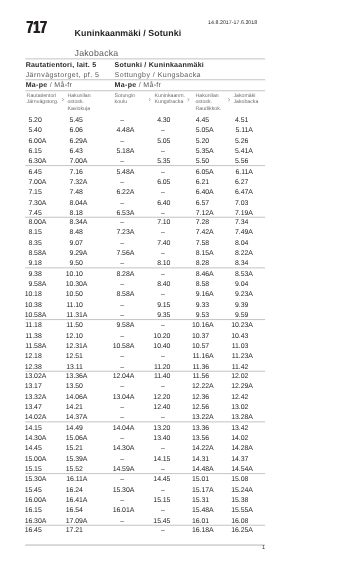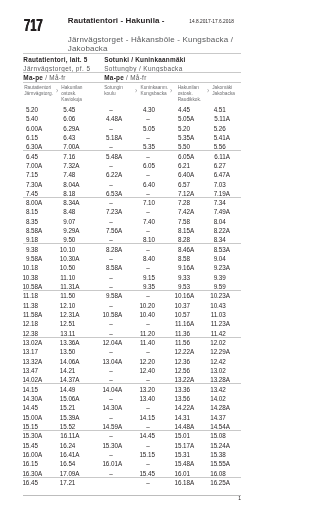--- a/index.html
+++ b/index.html
@@ -44,22 +44,21 @@
   .dash{position:absolute;font-size:6.3px;line-height:6.3px;color:#231f20;
         text-align:center;white-space:nowrap;}
   .pageno{position:absolute;left:232px;top:496px;width:9px;text-align:right;
           font-size:5px;line-height:5px;color:#231f20;}
 </style>
 </head>
 <body>
 
 <div class="page">
   <div class="route-num">717</div>
-  <div class="hdr-title" id="t1">Rautatientori - Hakunila -</div>
-  <div class="hdr-sub" id="s1">Järnvägstorget - Håkansböle - Kungsbacka /</div>
+  <div class="hdr-title" id="t2">Kuninkaanmäki / Sotunki</div>
   <div class="hdr-sub" id="s2">Jakobacka</div>
   <div class="valid">14.8.2017-17.6.2018</div>
   <div id="gen">
       <div class="rule" style="top:53.4px"></div>
       <div class="tbl-title" style="left:23.3px;top:57.2px">Rautatientori, lait. 5</div>
       <div class="tbl-sub" style="left:23.3px;top:65.6px">Järnvägstorget, pf. 5</div>
       <div class="tbl-title" style="left:104.2px;top:57.2px">Sotunki / Kuninkaanmäki</div>
       <div class="tbl-sub" style="left:104.2px;top:65.6px">Sottungby / Kungsbacka</div>
       <div class="rule" style="top:71.8px"></div>
       <div class="daylabel" style="left:23.3px;top:75.1px"><b>Ma-pe</b><i> / Må-fr</i></div>

